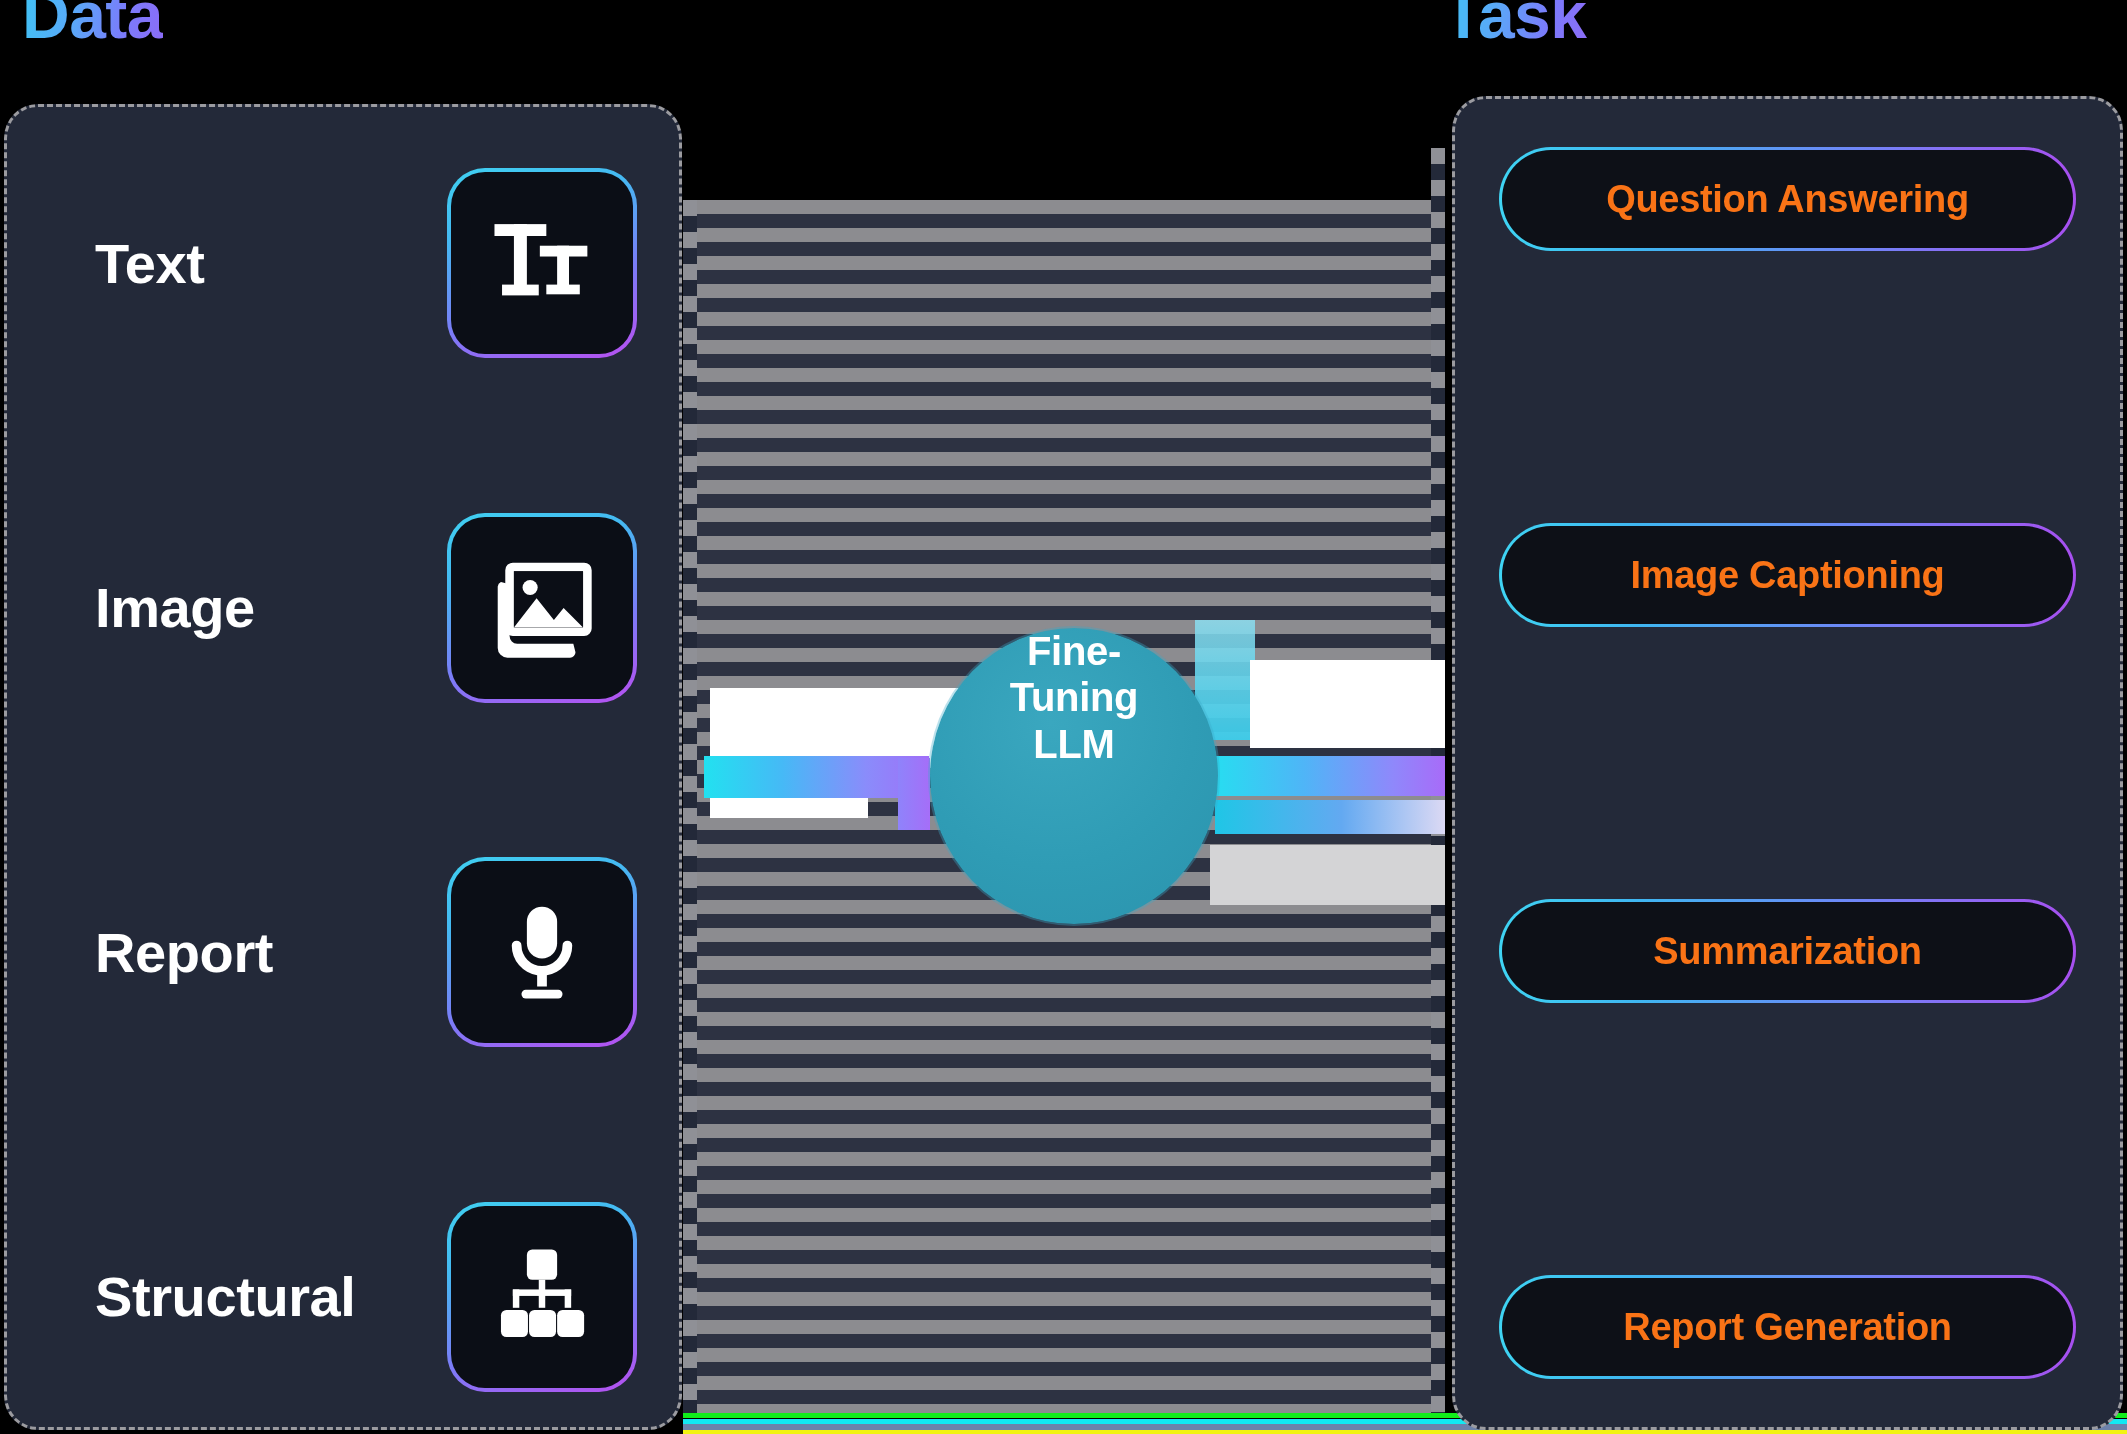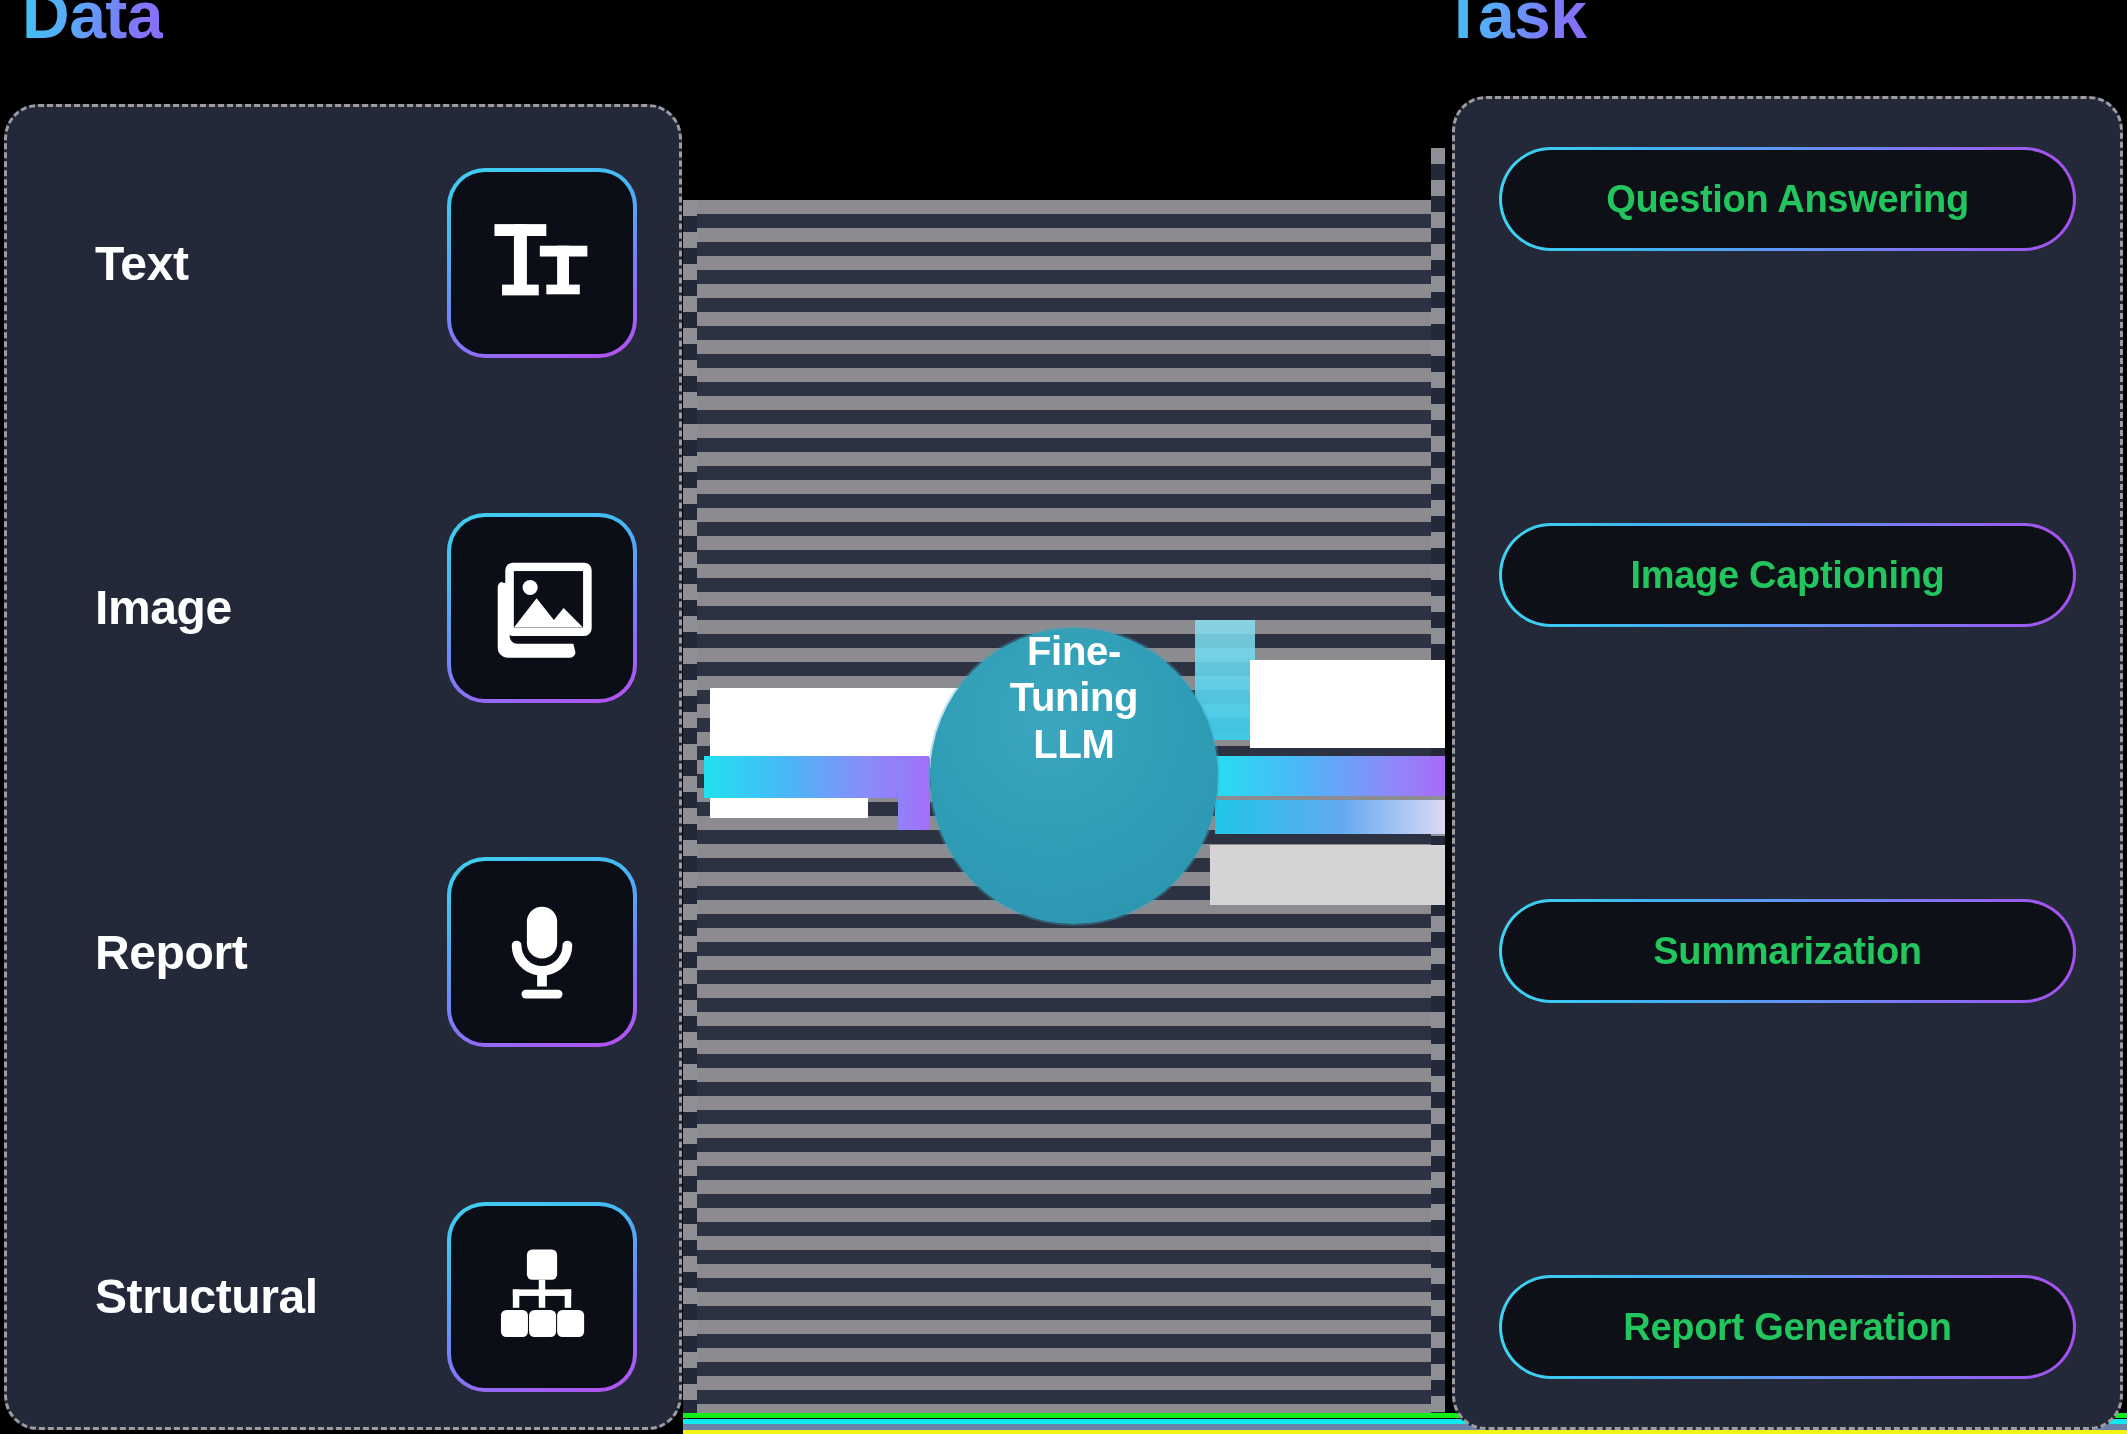--- a/index.html
+++ b/index.html
@@ -178,21 +178,21 @@
     justify-content: space-between;
   }
   .modality-row {
     display: flex;
     align-items: center;
     justify-content: space-between;
     height: 192px;
   }
   .modality-label {
     color: #ffffff;
-    font-size: 48px;
+    font-size: 56px;
     font-weight: 700;
     letter-spacing: -0.4px;
     white-space: nowrap;
   }
   .icon-tile {
     position: relative;
     width: 190px; height: 190px;
     border-radius: 38px;
     padding: 4px;
     background: linear-gradient(160deg, #3fd0f0 0%, #45b9f2 28%, #7b7cf7 64%, #b84ff0 100%);
@@ -228,21 +228,21 @@
   }
   .task-pill-inner {
     width: 100%; height: 100%;
     border-radius: 50px;
     background: #0d1017;
     display: flex;
     align-items: center;
     justify-content: center;
   }
   .task-pill-label {
-    color: #22c55e;
+    color: #f97316;
     font-size: 38px;
     font-weight: 700;
     letter-spacing: -0.3px;
     white-space: nowrap;
   }
 </style>
 </head>
 <body>
 
 <div id="stage">

